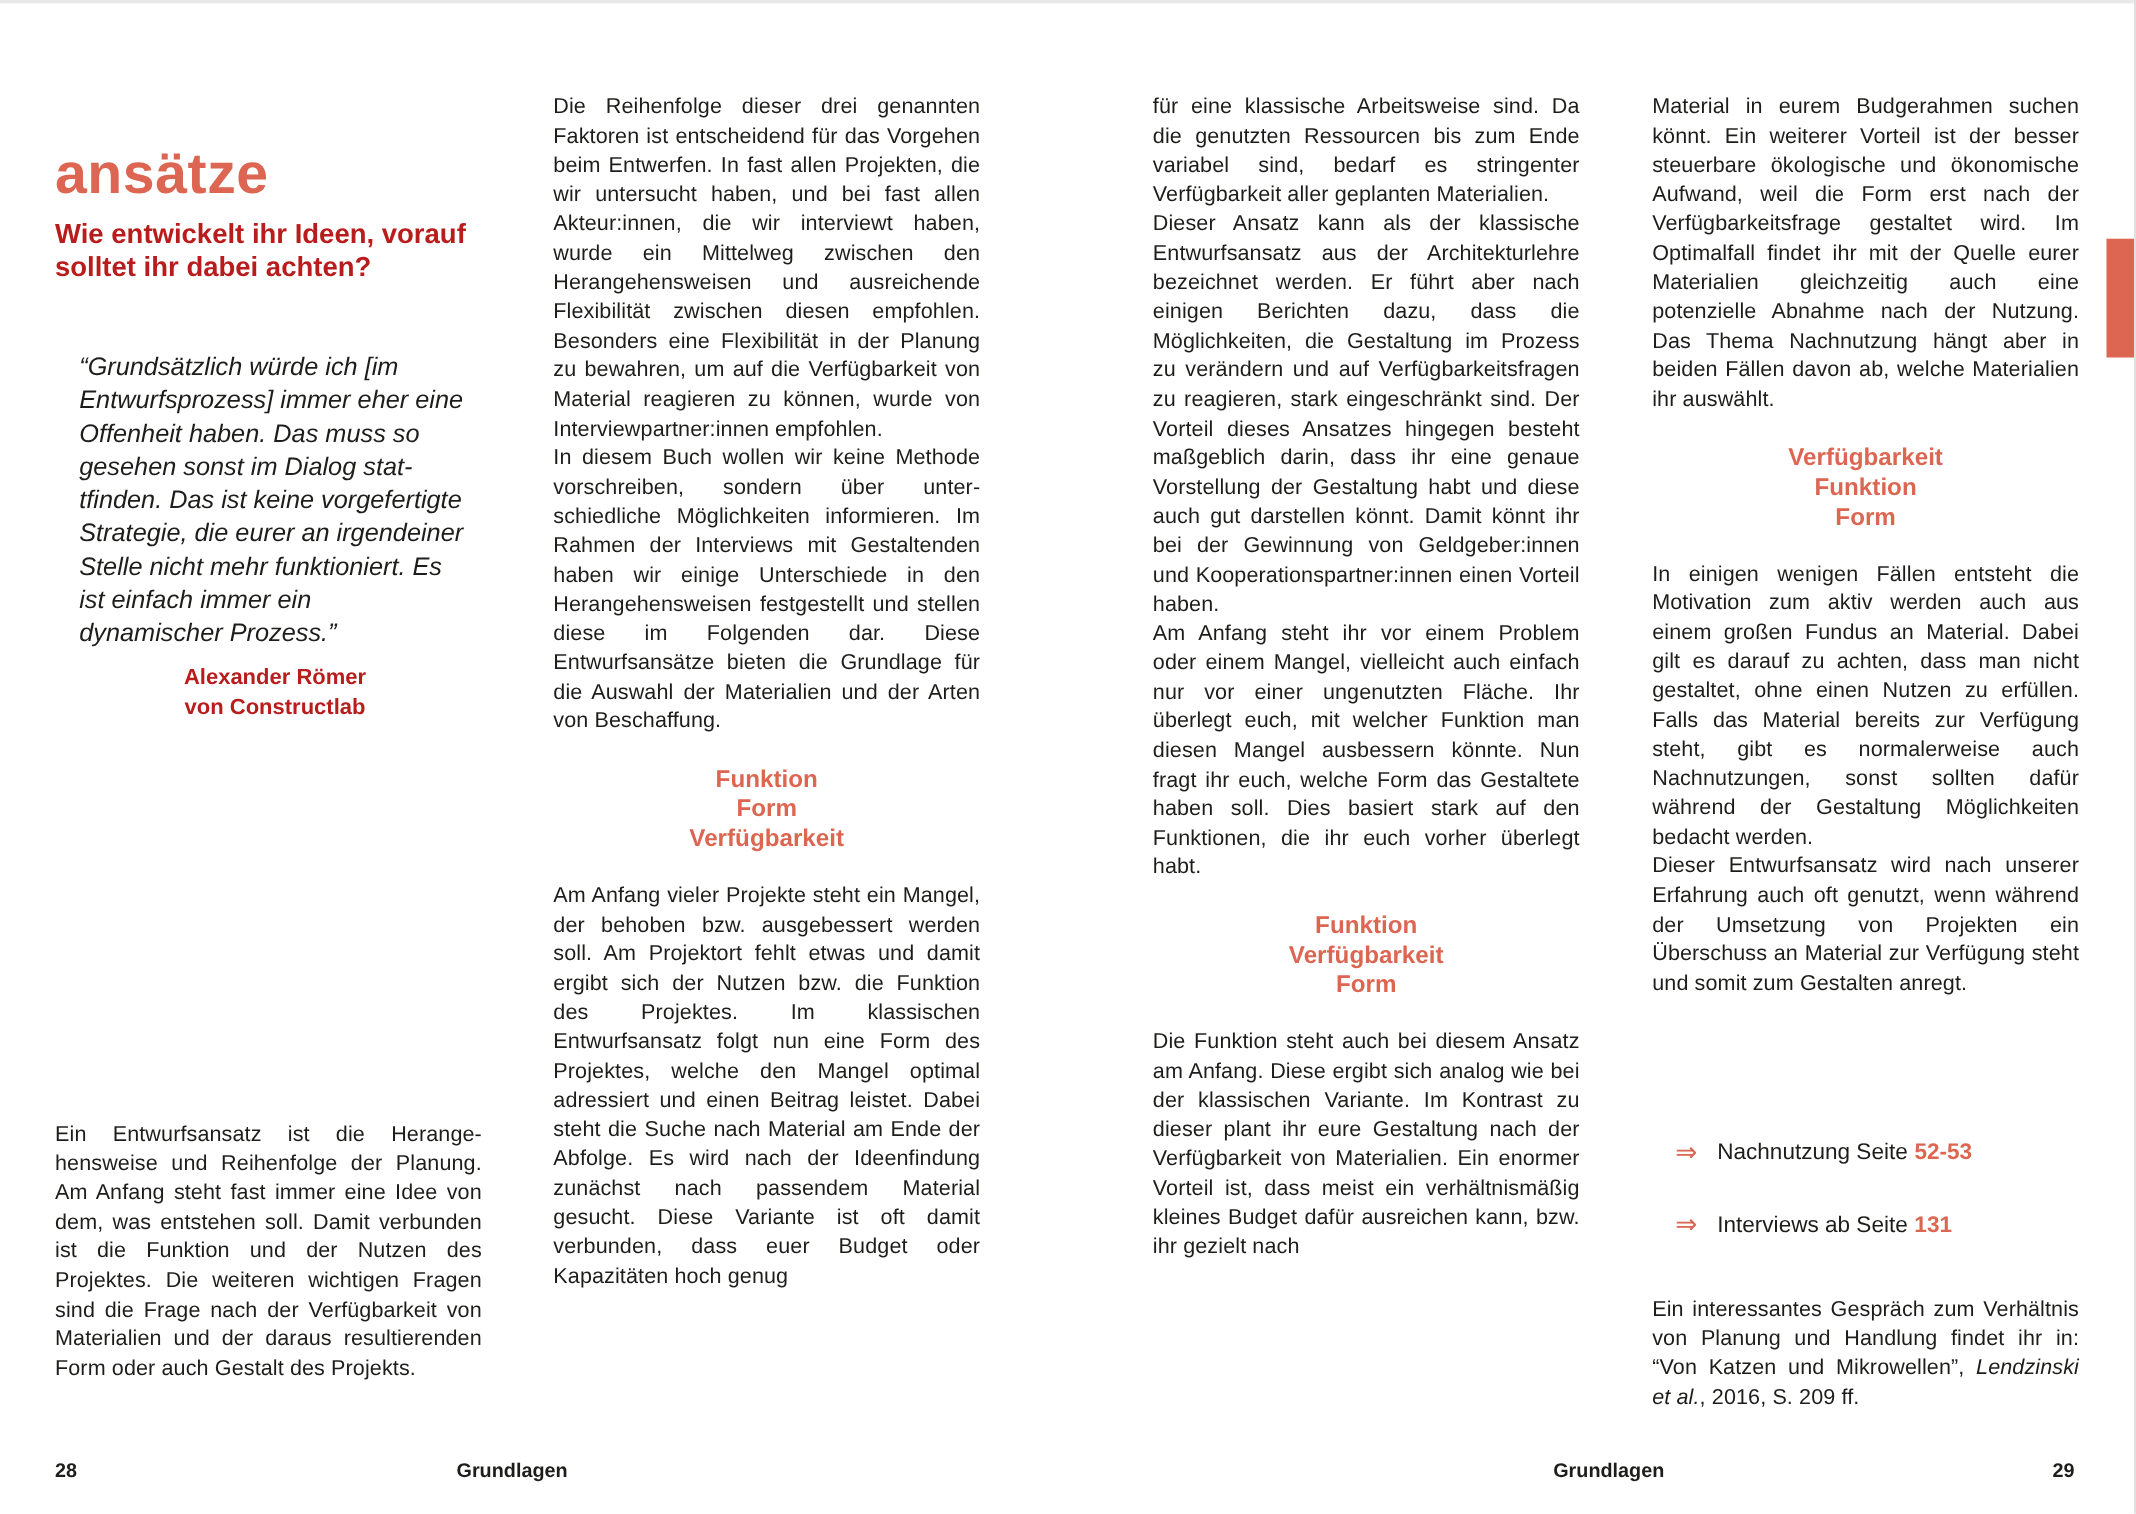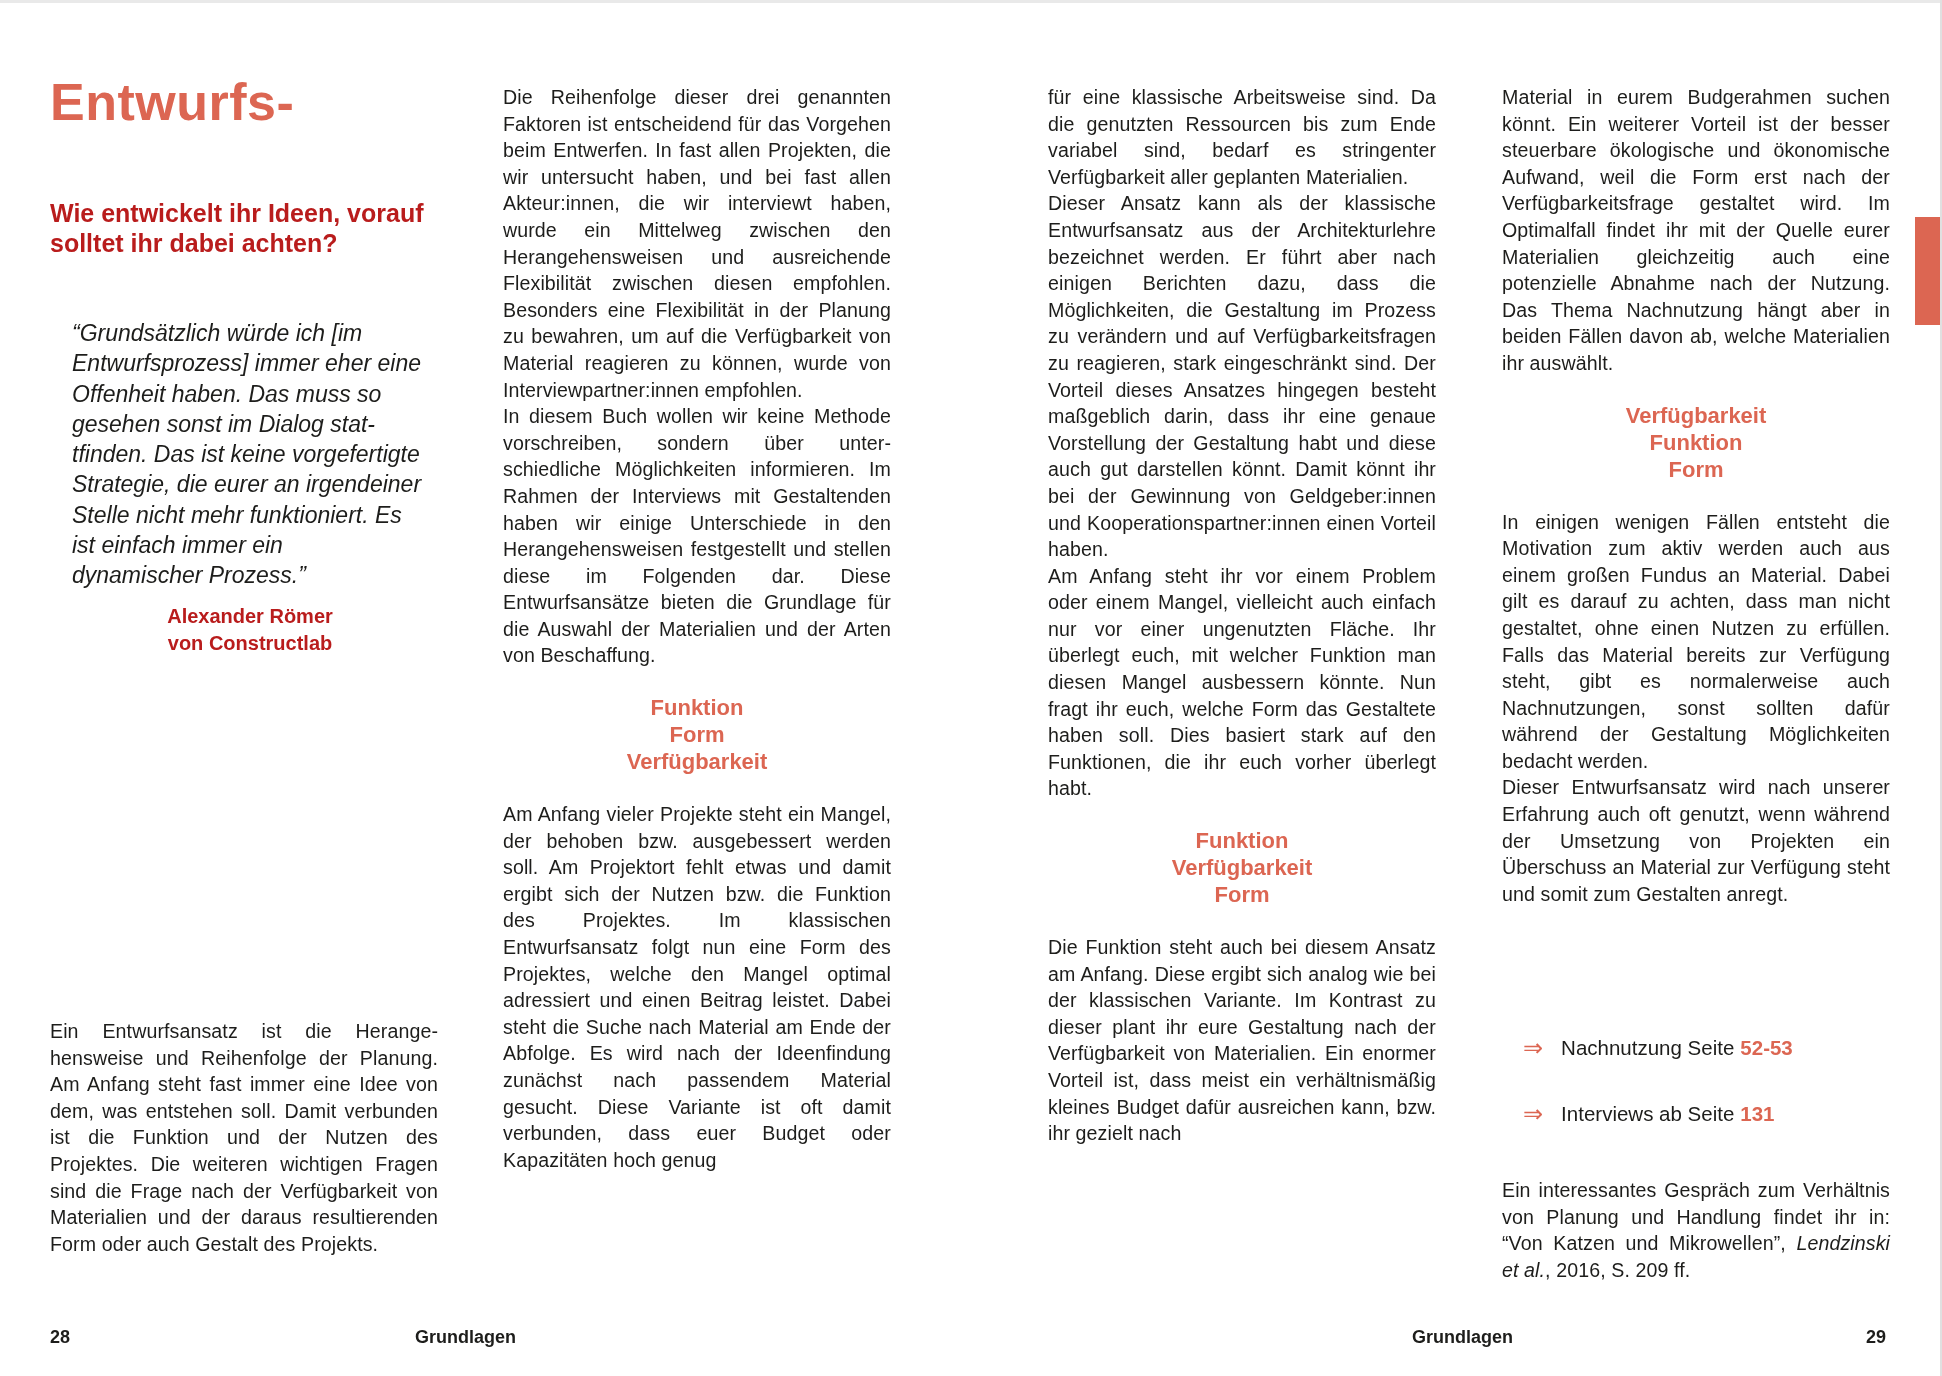--- a/index.html
+++ b/index.html
@@ -51,21 +51,22 @@
 </style>
 </head>
 <body>
 
 <div class="topline"></div>
 <div class="rightline"></div>
 <div class="tab"></div>
 
 <section>
   <h1 class="title">
-    <span>Entwurfs-</span><br>
+    <br>
+    <span>ansätze</span>
   </h1>
   <h2 class="subtitle">Wie entwickelt ihr Ideen, vorauf solltet ihr dabei achten?</h2>
 
   <blockquote class="quote">
     <span>“Grundsätzlich würde ich [im</span><br>
     <span>Entwurfsprozess] immer eher eine</span><br>
     <span>Offenheit haben. Das muss so</span><br>
     <span>gesehen sonst im Dialog stat-</span><br>
     <span>tfinden. Das ist keine vorgefertigte</span><br>
     <span>Strategie, die eurer an irgendeiner</span><br>

